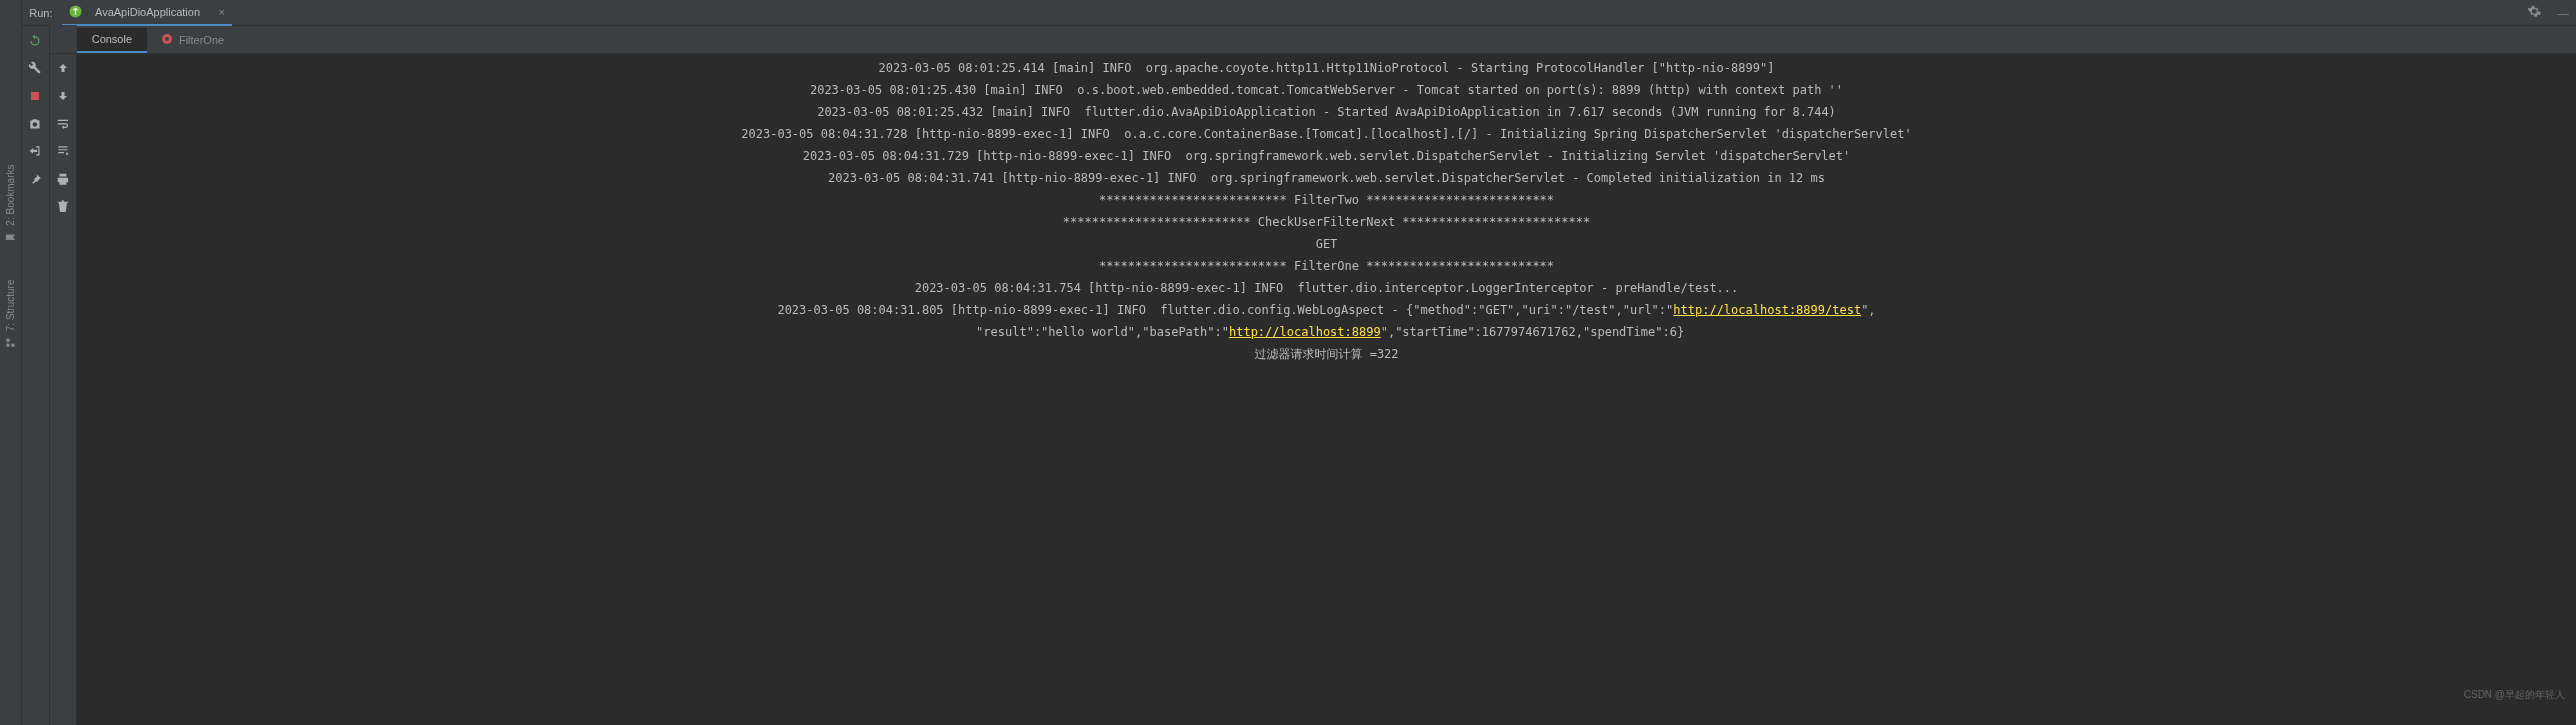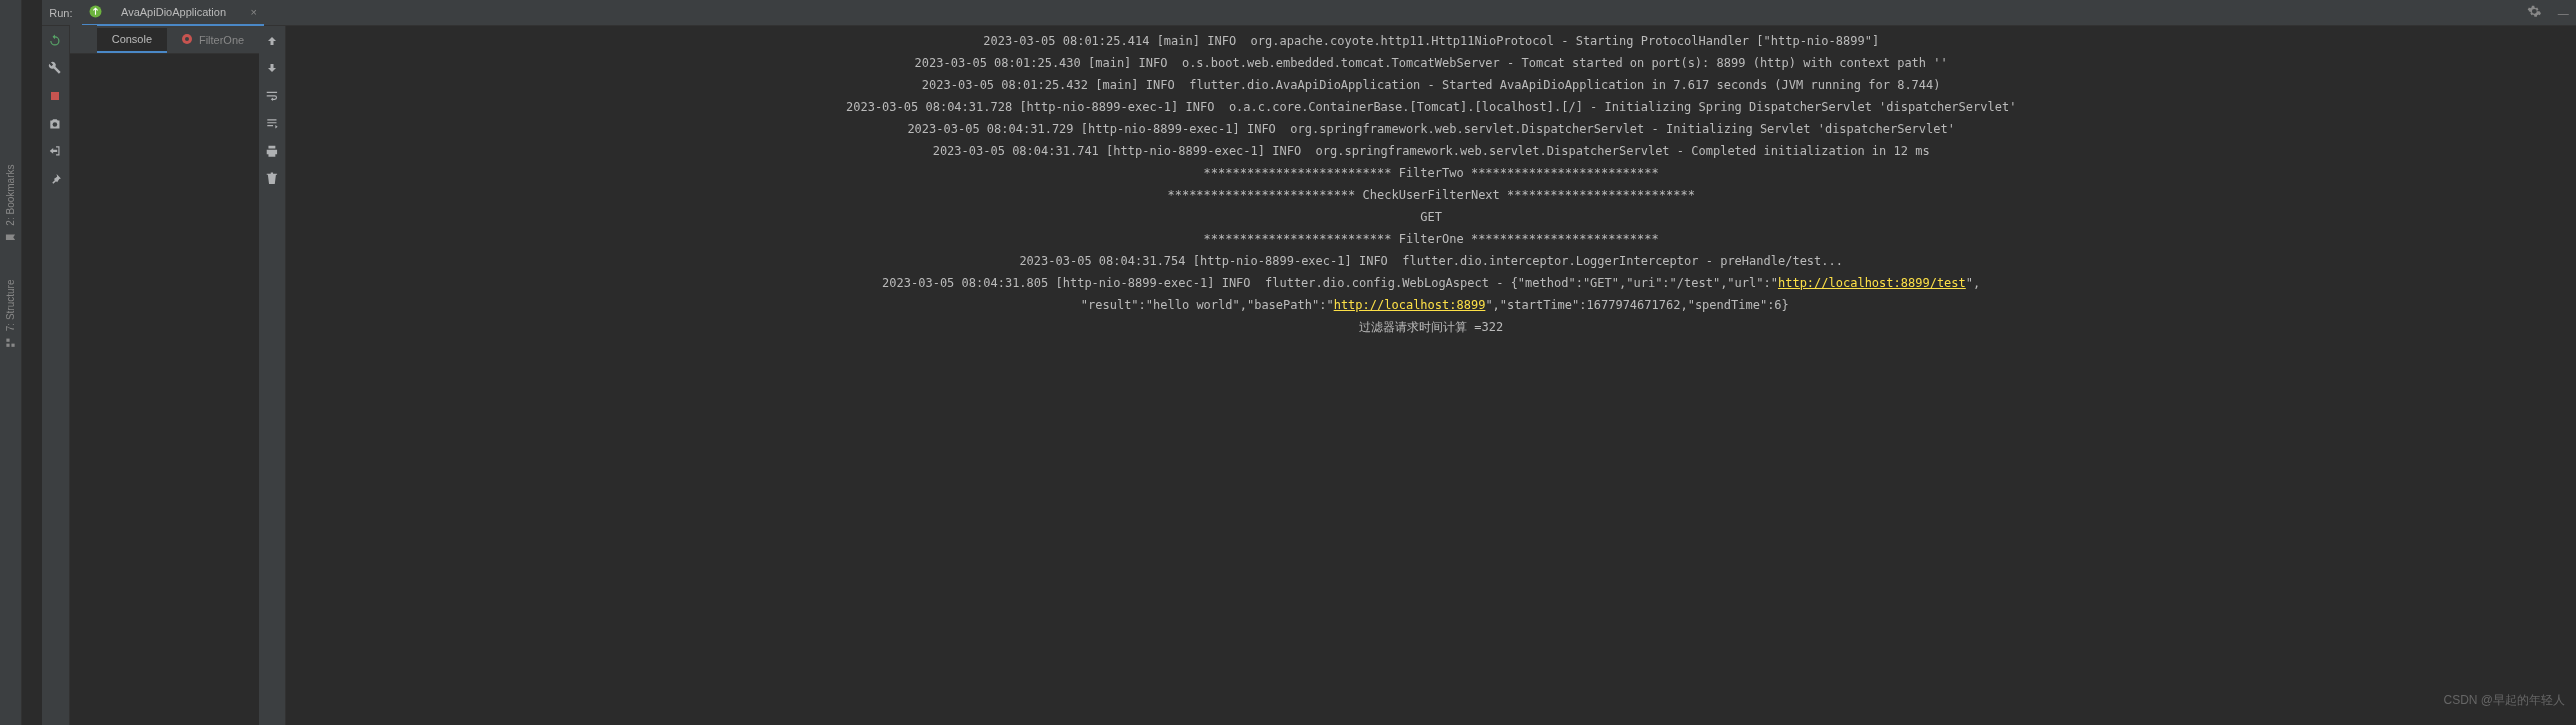--- a/index.html
+++ b/index.html
@@ -36,38 +36,37 @@
       align-items: center;
       gap: 5.5px;
       cursor: pointer;
     }
     .vertical-label svg { transform: rotate(90deg); }
     .run-panel {
       flex: 1;
       background: #2b2b2b;
       display: flex;
       flex-direction: column;
-      margin-left: 20px;
     }
     .run-header {
       height: 26px;
       background: #3c3f41;
       border-bottom: 0.9px solid #323232;
       display: flex;
       align-items: center;
       padding: 0 7.3px;
       gap: 9.2px;
       font-family: sans-serif;
       font-size: 11px;
       color: #bbbbbb;
     }
     .run-config {
       display: flex;
       align-items: center;
-      gap: 19px;
+      gap: 13px;
       border-bottom: 2.8px solid #4a88c7;
       height: 26px;
       padding: 0 7.3px;
     }
     .spring-icon {
       width: 13px; height: 13px;
     }
     .close-x { color: #888; margin-left: 5.5px; cursor: pointer; }
     .gear-spacer { flex: 1; }
     .gear { color: #888; cursor: pointer; }
@@ -89,20 +88,21 @@
       width: 14.7px; height: 14.7px;
       display: flex;
       align-items: center;
       justify-content: center;
       cursor: pointer;
       color: #afb1b3;
     }
     .run-main {
       flex: 1;
       display: flex;
+      flex-direction: column;
     }
     .run-tabs {
       height: 27.5px;
       background: #3c3f41;
       border-bottom: 0.9px solid #323232;
       display: flex;
       align-items: flex-end;
       font-family: sans-serif;
       font-size: 11px;
     }
@@ -144,22 +144,22 @@
       line-height: 22px;
       color: #bbbbbb;
       white-space: pre;
       overflow: hidden;
     }
     .console-line { white-space: pre-wrap; word-break: break-all; }
     .link { color: #fde047; text-decoration: underline; cursor: pointer; }
     .watermark {
       position: absolute;
       right: 11px;
-      bottom: 16px;
-      font-size: 12px;
+      bottom: 23px;
+      font-size: 10px;
       color: #666;
       font-family: sans-serif;
     }
   </style>
 </head>
 <body>
 
 <div class="ide-layout">
   <div class="left-vertical-bar">
     <div class="vertical-label">

